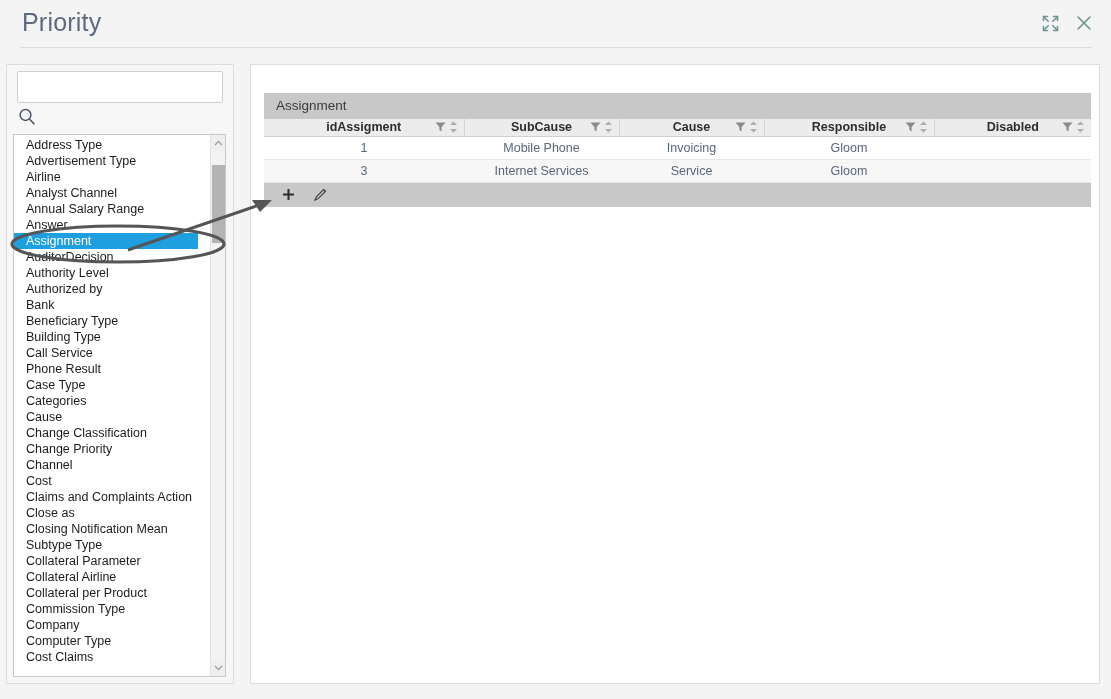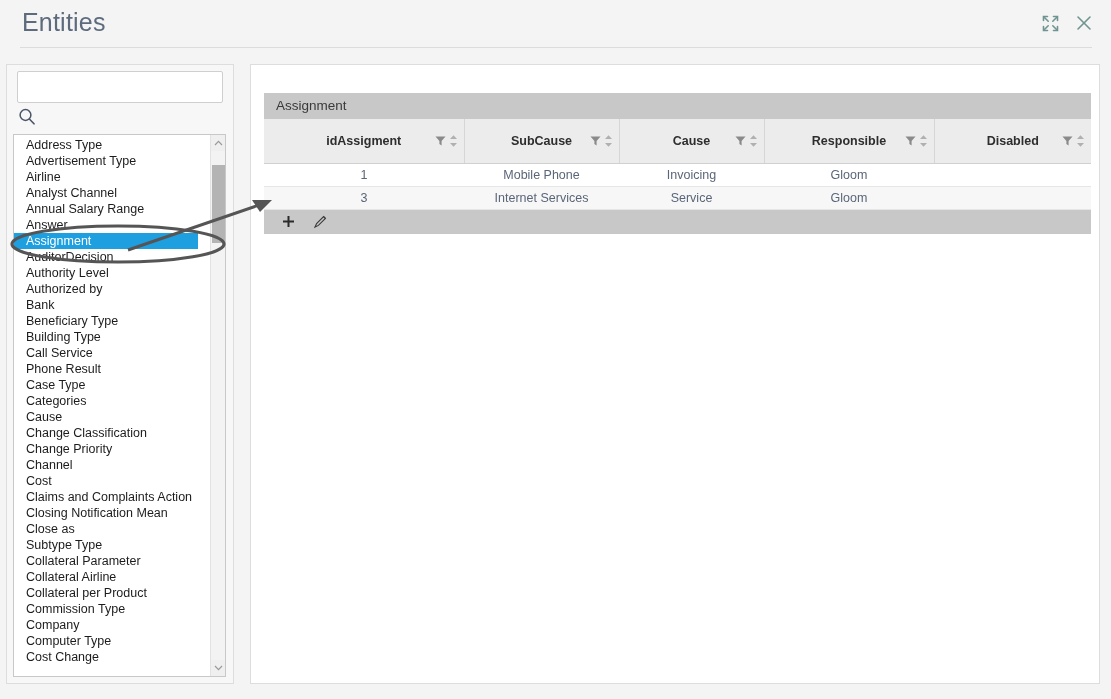--- a/index.html
+++ b/index.html
@@ -154,21 +154,21 @@
     font-size: 13.5px;
     color: #3a3a3a;
   }
   table.data {
     width: 100%;
     border-collapse: collapse;
     table-layout: fixed;
   }
   table.data th {
     background: #ececec;
-    height: 44px;
+    height: 17px;
     font-size: 12.5px;
     color: #2e2e2e;
     font-weight: bold;
     border-right: 1px solid #d6d6d6;
     border-bottom: 1px solid #d0d0d0;
     padding: 0;
     position: relative;
   }
   table.data th:last-child { border-right: none; }
   .th-inner {
@@ -223,21 +223,21 @@
     width: 1111px; height: 699px;
     pointer-events: none;
   }
 </style>
 </head>
 <body>
 
 <div id="app">
 
   <div class="header">
-    <div class="header-title">Entities</div>
+    <div class="header-title">Priority</div>
     <div class="header-icons">
       <span class="hicon">
         <svg width="19" height="19" viewBox="0 0 19 19">
           <g stroke="#6f9590" stroke-width="1.6" fill="none" stroke-linecap="round">
             <path d="M2.5 6.5 L2.5 2.5 L6.5 2.5"></path>
             <path d="M12.5 2.5 L16.5 2.5 L16.5 6.5"></path>
             <path d="M16.5 12.5 L16.5 16.5 L12.5 16.5"></path>
             <path d="M6.5 16.5 L2.5 16.5 L2.5 12.5"></path>
             <path d="M3.2 3.2 L7.2 7.2"></path>
             <path d="M15.8 3.2 L11.8 7.2"></path>
@@ -285,30 +285,30 @@
           <div class="list-item">Call Service</div>
           <div class="list-item">Phone Result</div>
           <div class="list-item">Case Type</div>
           <div class="list-item">Categories</div>
           <div class="list-item">Cause</div>
           <div class="list-item">Change Classification</div>
           <div class="list-item">Change Priority</div>
           <div class="list-item">Channel</div>
           <div class="list-item">Cost</div>
           <div class="list-item">Claims and Complaints Action</div>
+          <div class="list-item">Close as</div>
           <div class="list-item">Closing Notification Mean</div>
-          <div class="list-item">Close as</div>
           <div class="list-item">Subtype Type</div>
           <div class="list-item">Collateral Parameter</div>
           <div class="list-item">Collateral Airline</div>
           <div class="list-item">Collateral per Product</div>
           <div class="list-item">Commission Type</div>
           <div class="list-item">Company</div>
           <div class="list-item">Computer Type</div>
-          <div class="list-item">Cost Change</div>
+          <div class="list-item">Cost Claims</div>
         </div>
       <div class="list-scroll">
         <div class="scroll-arrow up">
           <svg width="9" height="6" viewBox="0 0 9 6">
             <path d="M1 5 L4.5 1.4 L8 5" fill="none" stroke="#9a9a9a" stroke-width="1.2"></path>
           </svg>
         </div>
         <div class="scroll-thumb"></div>
         <div class="scroll-arrow down">
           <svg width="9" height="6" viewBox="0 0 9 6">

